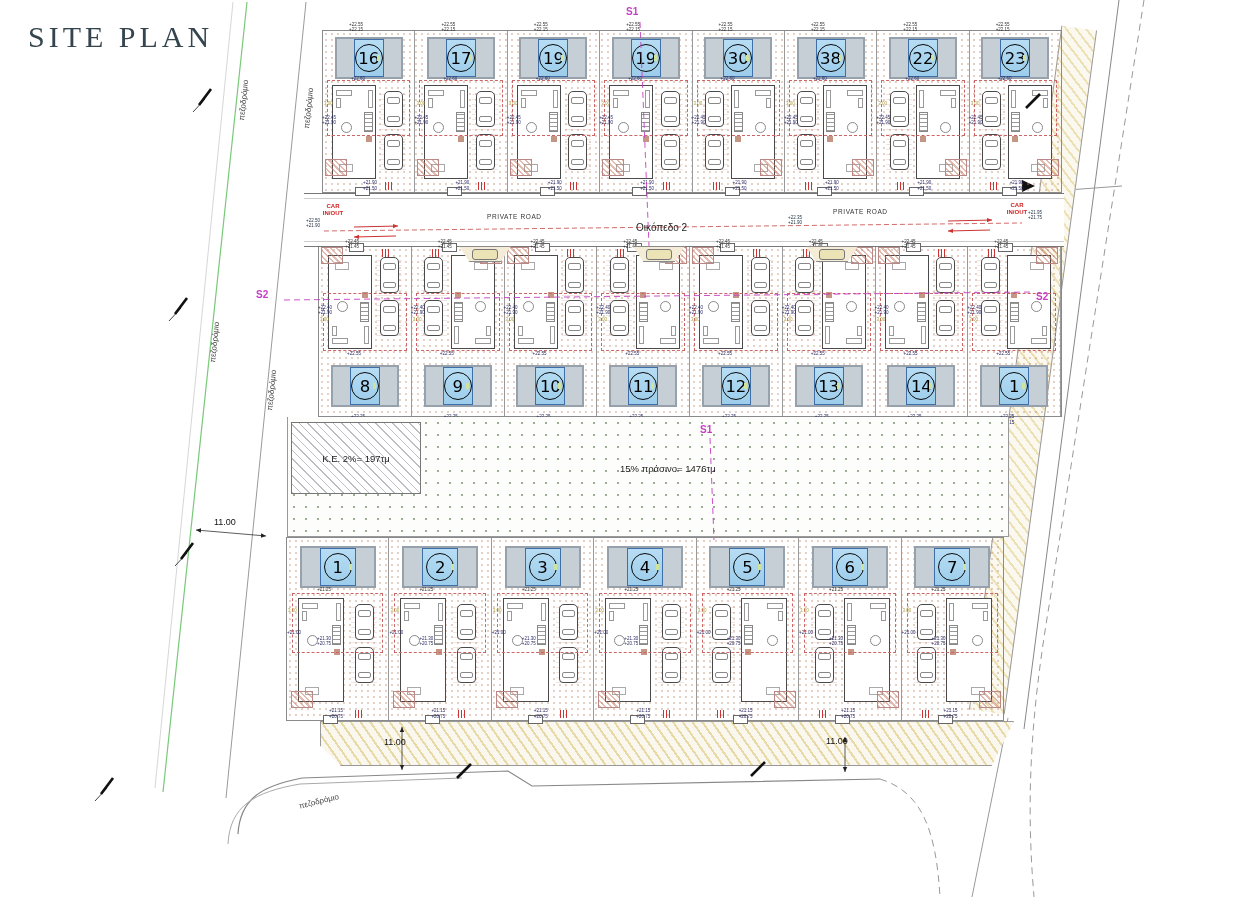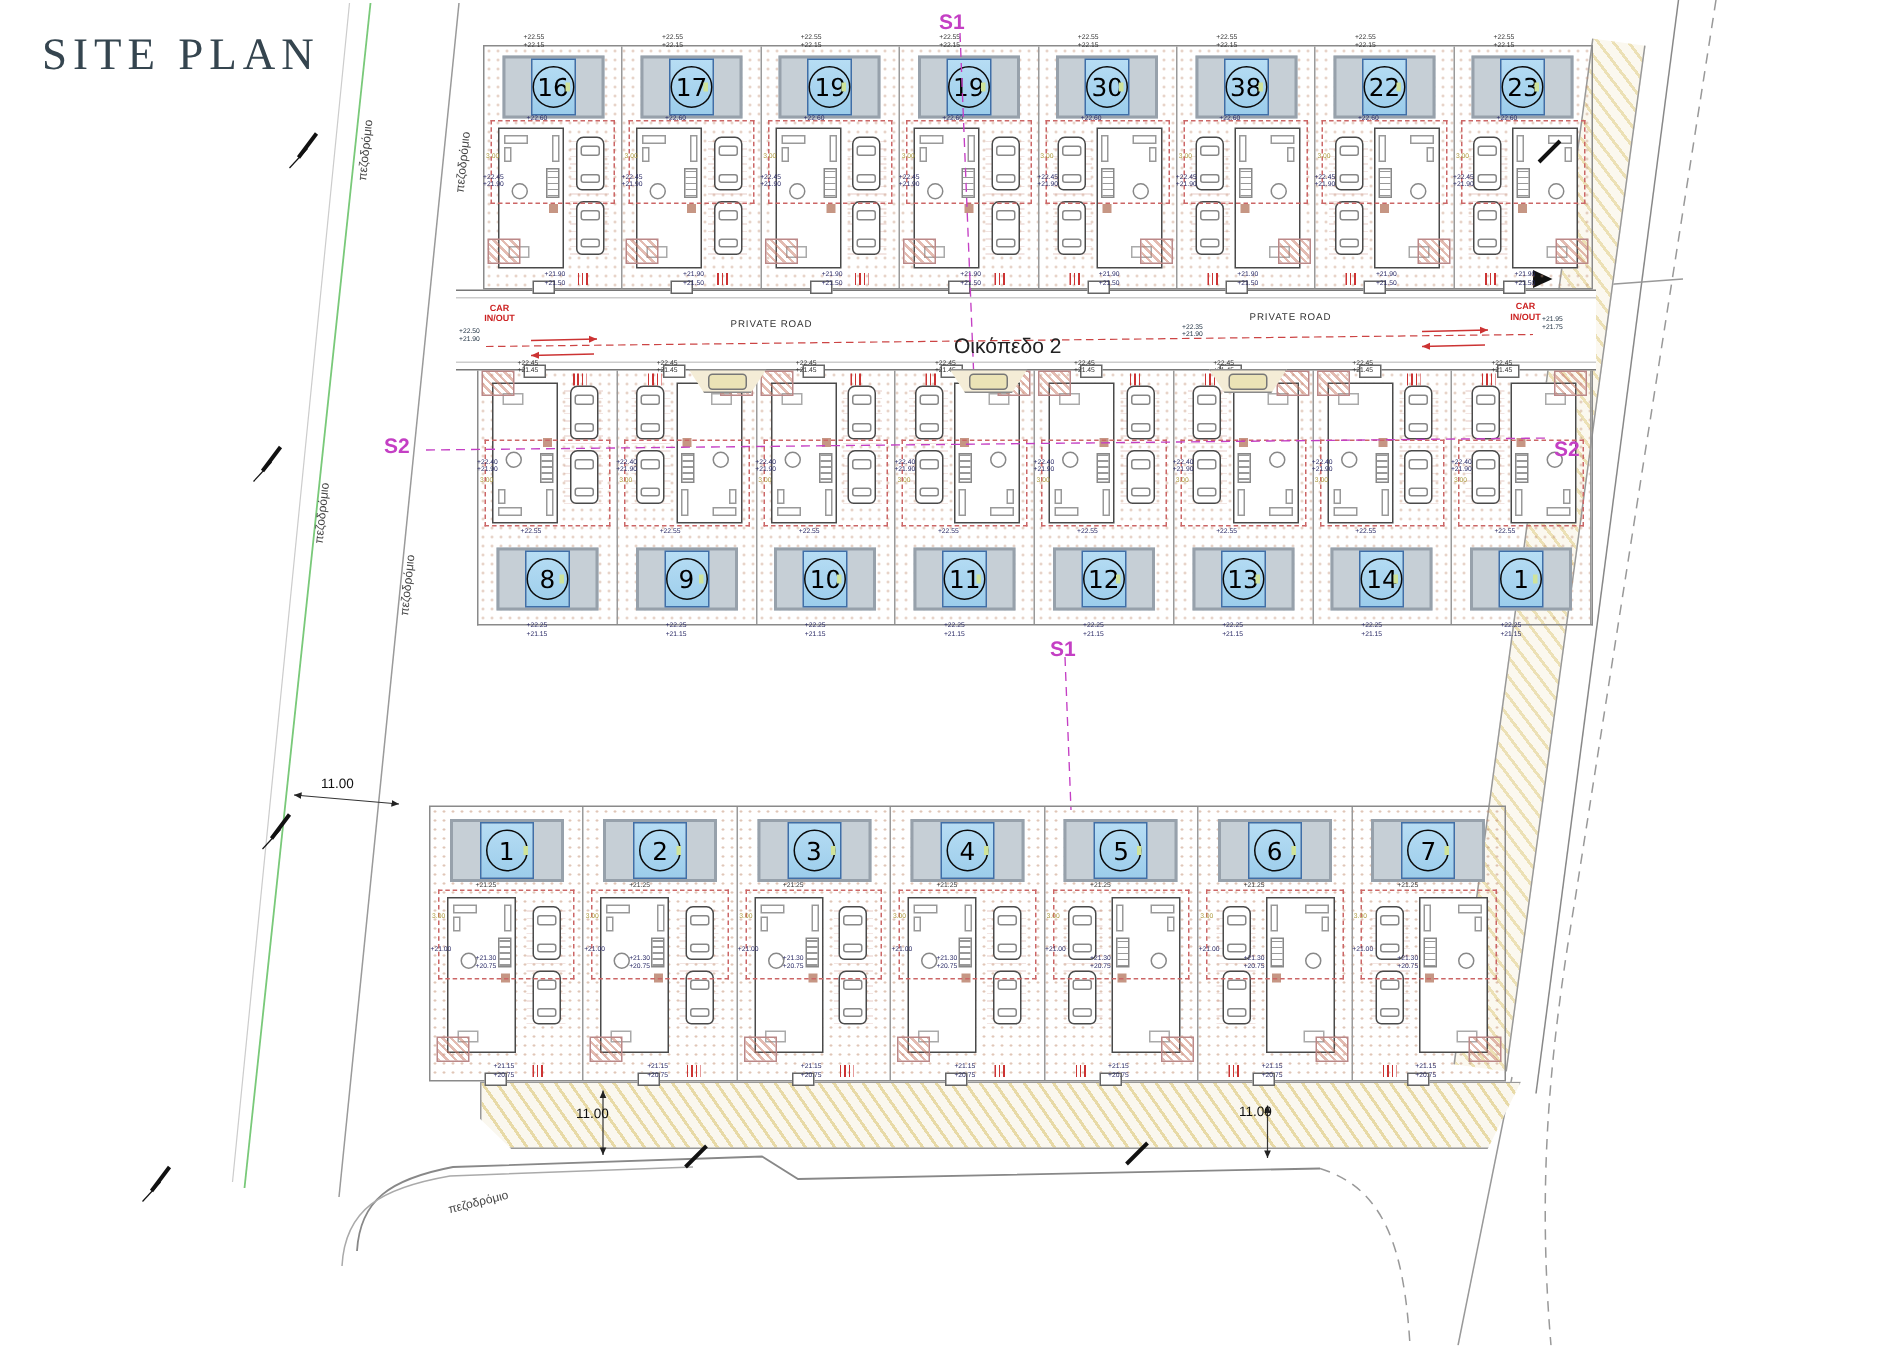--- a/index.html
+++ b/index.html
@@ -3,28 +3,28 @@
 <meta charset="utf-8">
 <style>
   html,body{margin:0;padding:0;background:#fff}
   #canvas{position:relative;width:1260px;height:897px;background:#ffffff;overflow:hidden;
           font-family:"Liberation Sans",sans-serif;color:#222}
   svg.layer{position:absolute;left:0;top:0;z-index:0;pointer-events:none}
   svg.layer.top{z-index:6}
   .lbl{position:absolute;z-index:7;white-space:nowrap}
   .title{left:28px;top:20px;font-family:"Liberation Serif",serif;font-size:30px;
          letter-spacing:4px;color:#35454f}
-  .magenta{color:#c43fc4;font-size:14px;font-weight:bold}
+  .magenta{color:#c43fc4;font-size:10px;font-weight:bold}
   .s1top{left:626px;top:6px}.s1mid{left:700px;top:424px}
   .s2left{left:256px;top:289px}.s2right{left:1036px;top:291px}
   .roadlbl{font-size:6.5px;letter-spacing:.6px;color:#333}
   .prleft{left:487px;top:213px}.prright{left:833px;top:208px}
   .carlbl{font-size:6px;font-weight:bold;color:#c22;text-align:center;line-height:1.2}
   .carleft{left:312px;top:203px;width:42px}.carright{left:996px;top:202px;width:42px}
-  .oikopedo{left:636px;top:222px;font-size:14px;color:#222}
+  .oikopedo{left:636px;top:222px;font-size:10px;color:#222}
   .dim{font-size:9px;color:#111}
   .dim1{left:214px;top:517px}.dim2{left:384px;top:737px}.dim3{left:826px;top:736px}
   .walk{font-size:8px;color:#444;transform-origin:left top}
   .wk1{left:237px;top:120px;transform:rotate(-84deg)}
   .wk2{left:302px;top:128px;transform:rotate(-84deg)}
   .wk3{left:208px;top:362px;transform:rotate(-84deg)}
   .wk4{left:265px;top:410px;transform:rotate(-84deg)}
   .wk5{left:298px;top:802px;transform:rotate(-14deg)}
   .tinyelev{position:absolute;z-index:7;font-size:4.5px;line-height:1.2;color:#234;white-space:pre-line}
 
@@ -696,20 +696,26 @@
       <div class="vpark" style="left: 140px;">
         <div class="vcar"></div>
       </div>
       <div class="vpark" style="left: 314px;">
         <div class="vcar"></div>
       </div>
       <div class="vpark" style="left: 487px;">
         <div class="vcar"></div>
       </div>
     </div>
+  <div id="green-band" class="band">
+    <div class="ke-rect">
+      <span>K.E. 2%= 197τμ</span>
+    </div>
+    <span class="green-label">15% πράσινο= 1476τμ</span>
+  </div>
   <div id="row-bot" class="band dots">
       <div class="plot r-bot">
         <div class="pool-frame">
           <div class="pool">
             <div class="pool-num">1</div>
           </div>
         </div>
         <div class="villa">
           <div class="villa-inner">
             <div class="sofa"></div>

